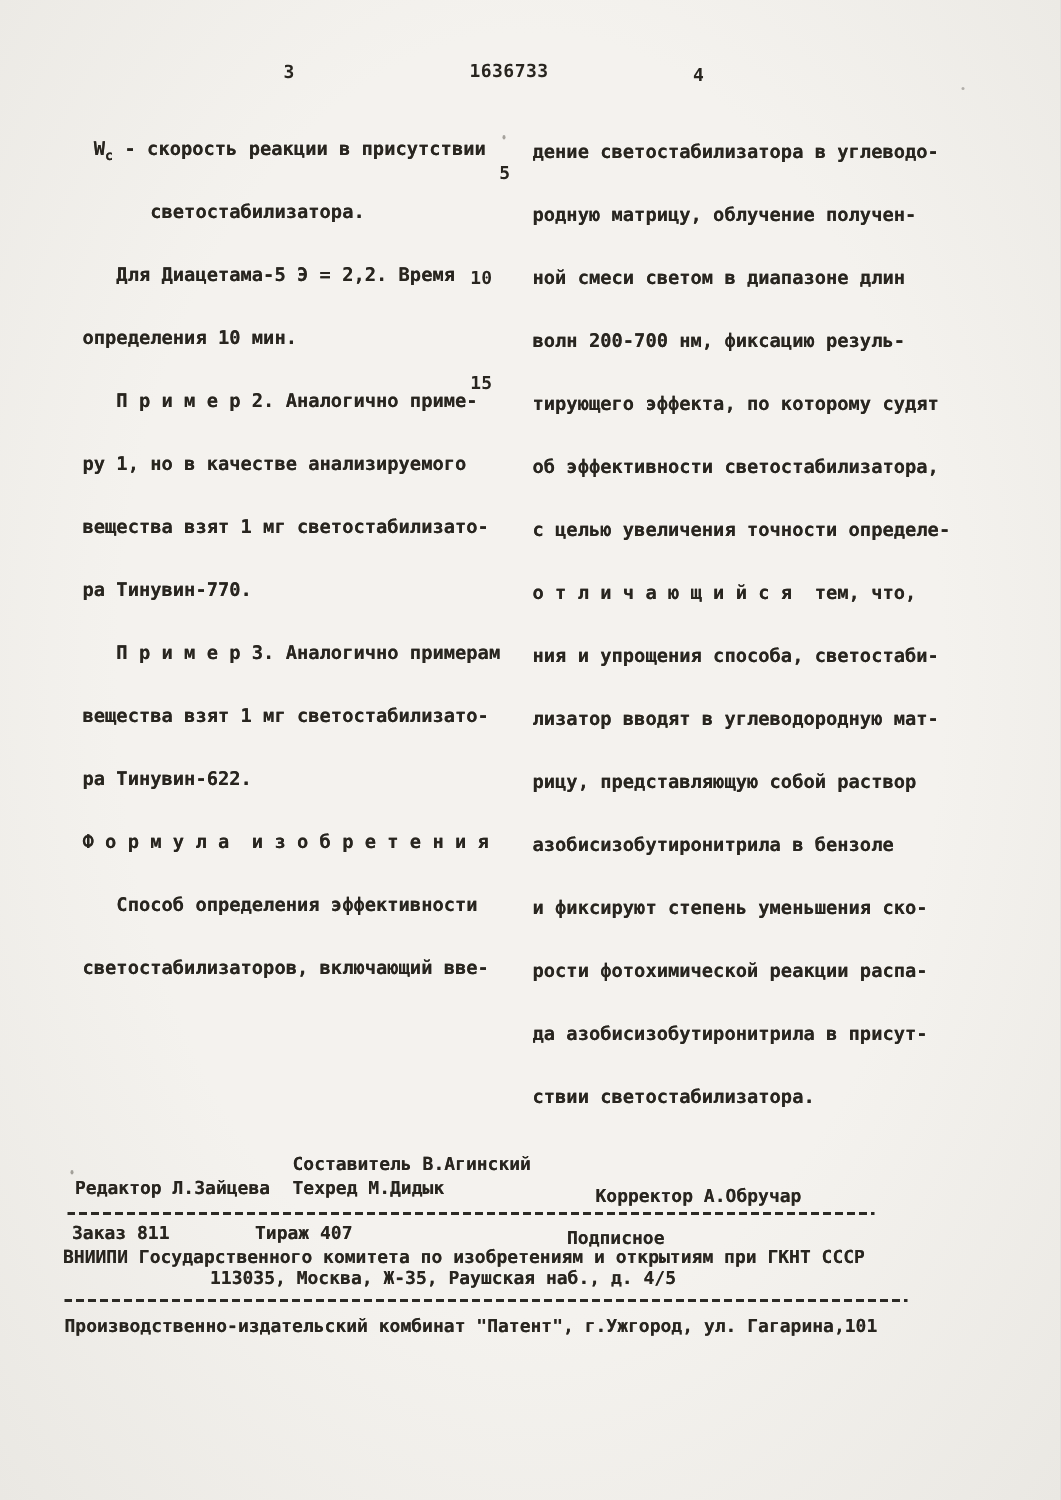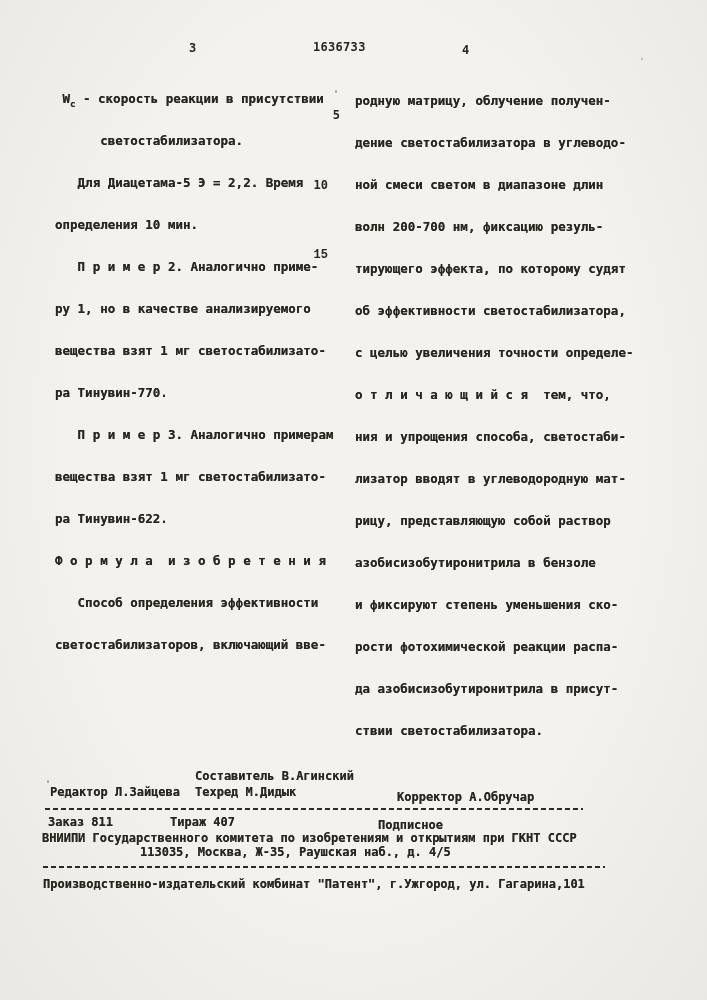--- a/index.html
+++ b/index.html
@@ -45,25 +45,25 @@
     <div class="ln">   П р и м е р 3. Аналогично примерам</div>
     <div class="ln">вещества взят 1 мг светостабилизато-</div>
     <div class="ln">ра Тинувин-622.</div>
     <div class="ln">Ф о р м у л а  и з о б р е т е н и я</div>
     <div class="ln">   Способ определения эффективности</div>
     <div class="ln">светостабилизаторов, включающий вве-</div>
   </div>
 
   <div class="abs marker" style="left:308px;top:108px;">5</div>
   <div class="abs marker" style="left:296px;top:178px;">10</div>
-  <div class="abs marker" style="left:296px;top:248px;font-family:Liberation Mono, monospace;">15</div>
+  <div class="abs marker" style="left:296px;top:248px;">15</div>
 
   <div class="abs col" style="left:355px;top:66px;width:290px;">
+    <div class="ln">дение светостабилизатора в углеводо-</div>
     <div class="ln">родную матрицу, облучение получен-</div>
-    <div class="ln">дение светостабилизатора в углеводо-</div>
     <div class="ln">ной смеси светом в диапазоне длин</div>
     <div class="ln">волн 200-700 нм, фиксацию резуль-</div>
     <div class="ln">тирующего эффекта, по которому судят</div>
     <div class="ln">об эффективности светостабилизатора,</div>
     <div class="ln">с целью увеличения точности определе-</div>
     <div class="ln">о т л и ч а ю щ и й с я  тем, что,</div>
     <div class="ln">ния и упрощения способа, светостаби-</div>
     <div class="ln">лизатор вводят в углеводородную мат-</div>
     <div class="ln">рицу, представляющую собой раствор</div>
     <div class="ln">азобисизобутиронитрила в бензоле</div>

